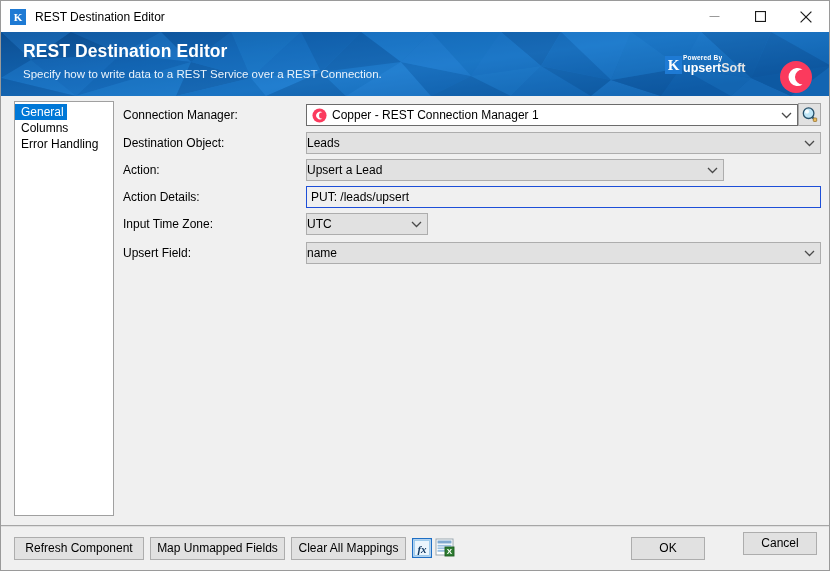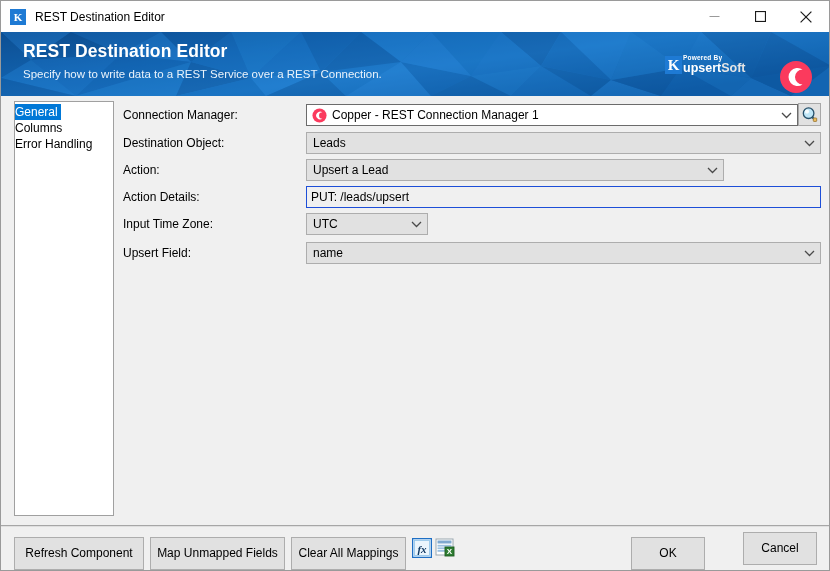--- a/index.html
+++ b/index.html
@@ -170,20 +170,21 @@
     height: 415px;
     background: #ffffff;
     border: 1px solid #a0a0a0;
     padding: 2px 0 0 0;
     box-sizing: border-box;
     overflow: hidden;
   }
   .side-item {
     height: 16px;
     line-height: 16px;
+    padding-left: 6px;
     font-size: 12px;
     color: #000000;
     white-space: nowrap;
   }
   .side-item.selected {
     background: #0078d7;
     color: #ffffff;
     display: inline-block;
     padding-right: 3px;
   }
@@ -207,21 +208,20 @@
 
   .combo {
     position: absolute;
     box-sizing: border-box;
     height: 22px;
     background: #e1e1e1;
     border: 1px solid #adadad;
     font-size: 12px;
     line-height: 20px;
     color: #000000;
-    padding-left: 6px;
     white-space: nowrap;
     overflow: hidden;
   }
   .combo.editable {
     background: #ffffff;
     border: 1px solid #6b6b6b;
   }
   .combo .arrow {
     position: absolute;
     right: 5px;
@@ -272,21 +272,21 @@
   }
   .footer {
     position: absolute;
     left: 0; top: 526px;
     width: 830px;
     height: 43px;
     background: #f0f0f0;
   }
   .btn {
     position: absolute;
-    height: 33px;
+    height: 23px;
     background: #e1e1e1;
     border: 1px solid #adadad;
     box-sizing: border-box;
     font-family: "Liberation Sans", sans-serif;
     font-size: 12px;
     color: #000000;
     line-height: 21px;
     text-align: center;
     white-space: nowrap;
     padding: 0;

